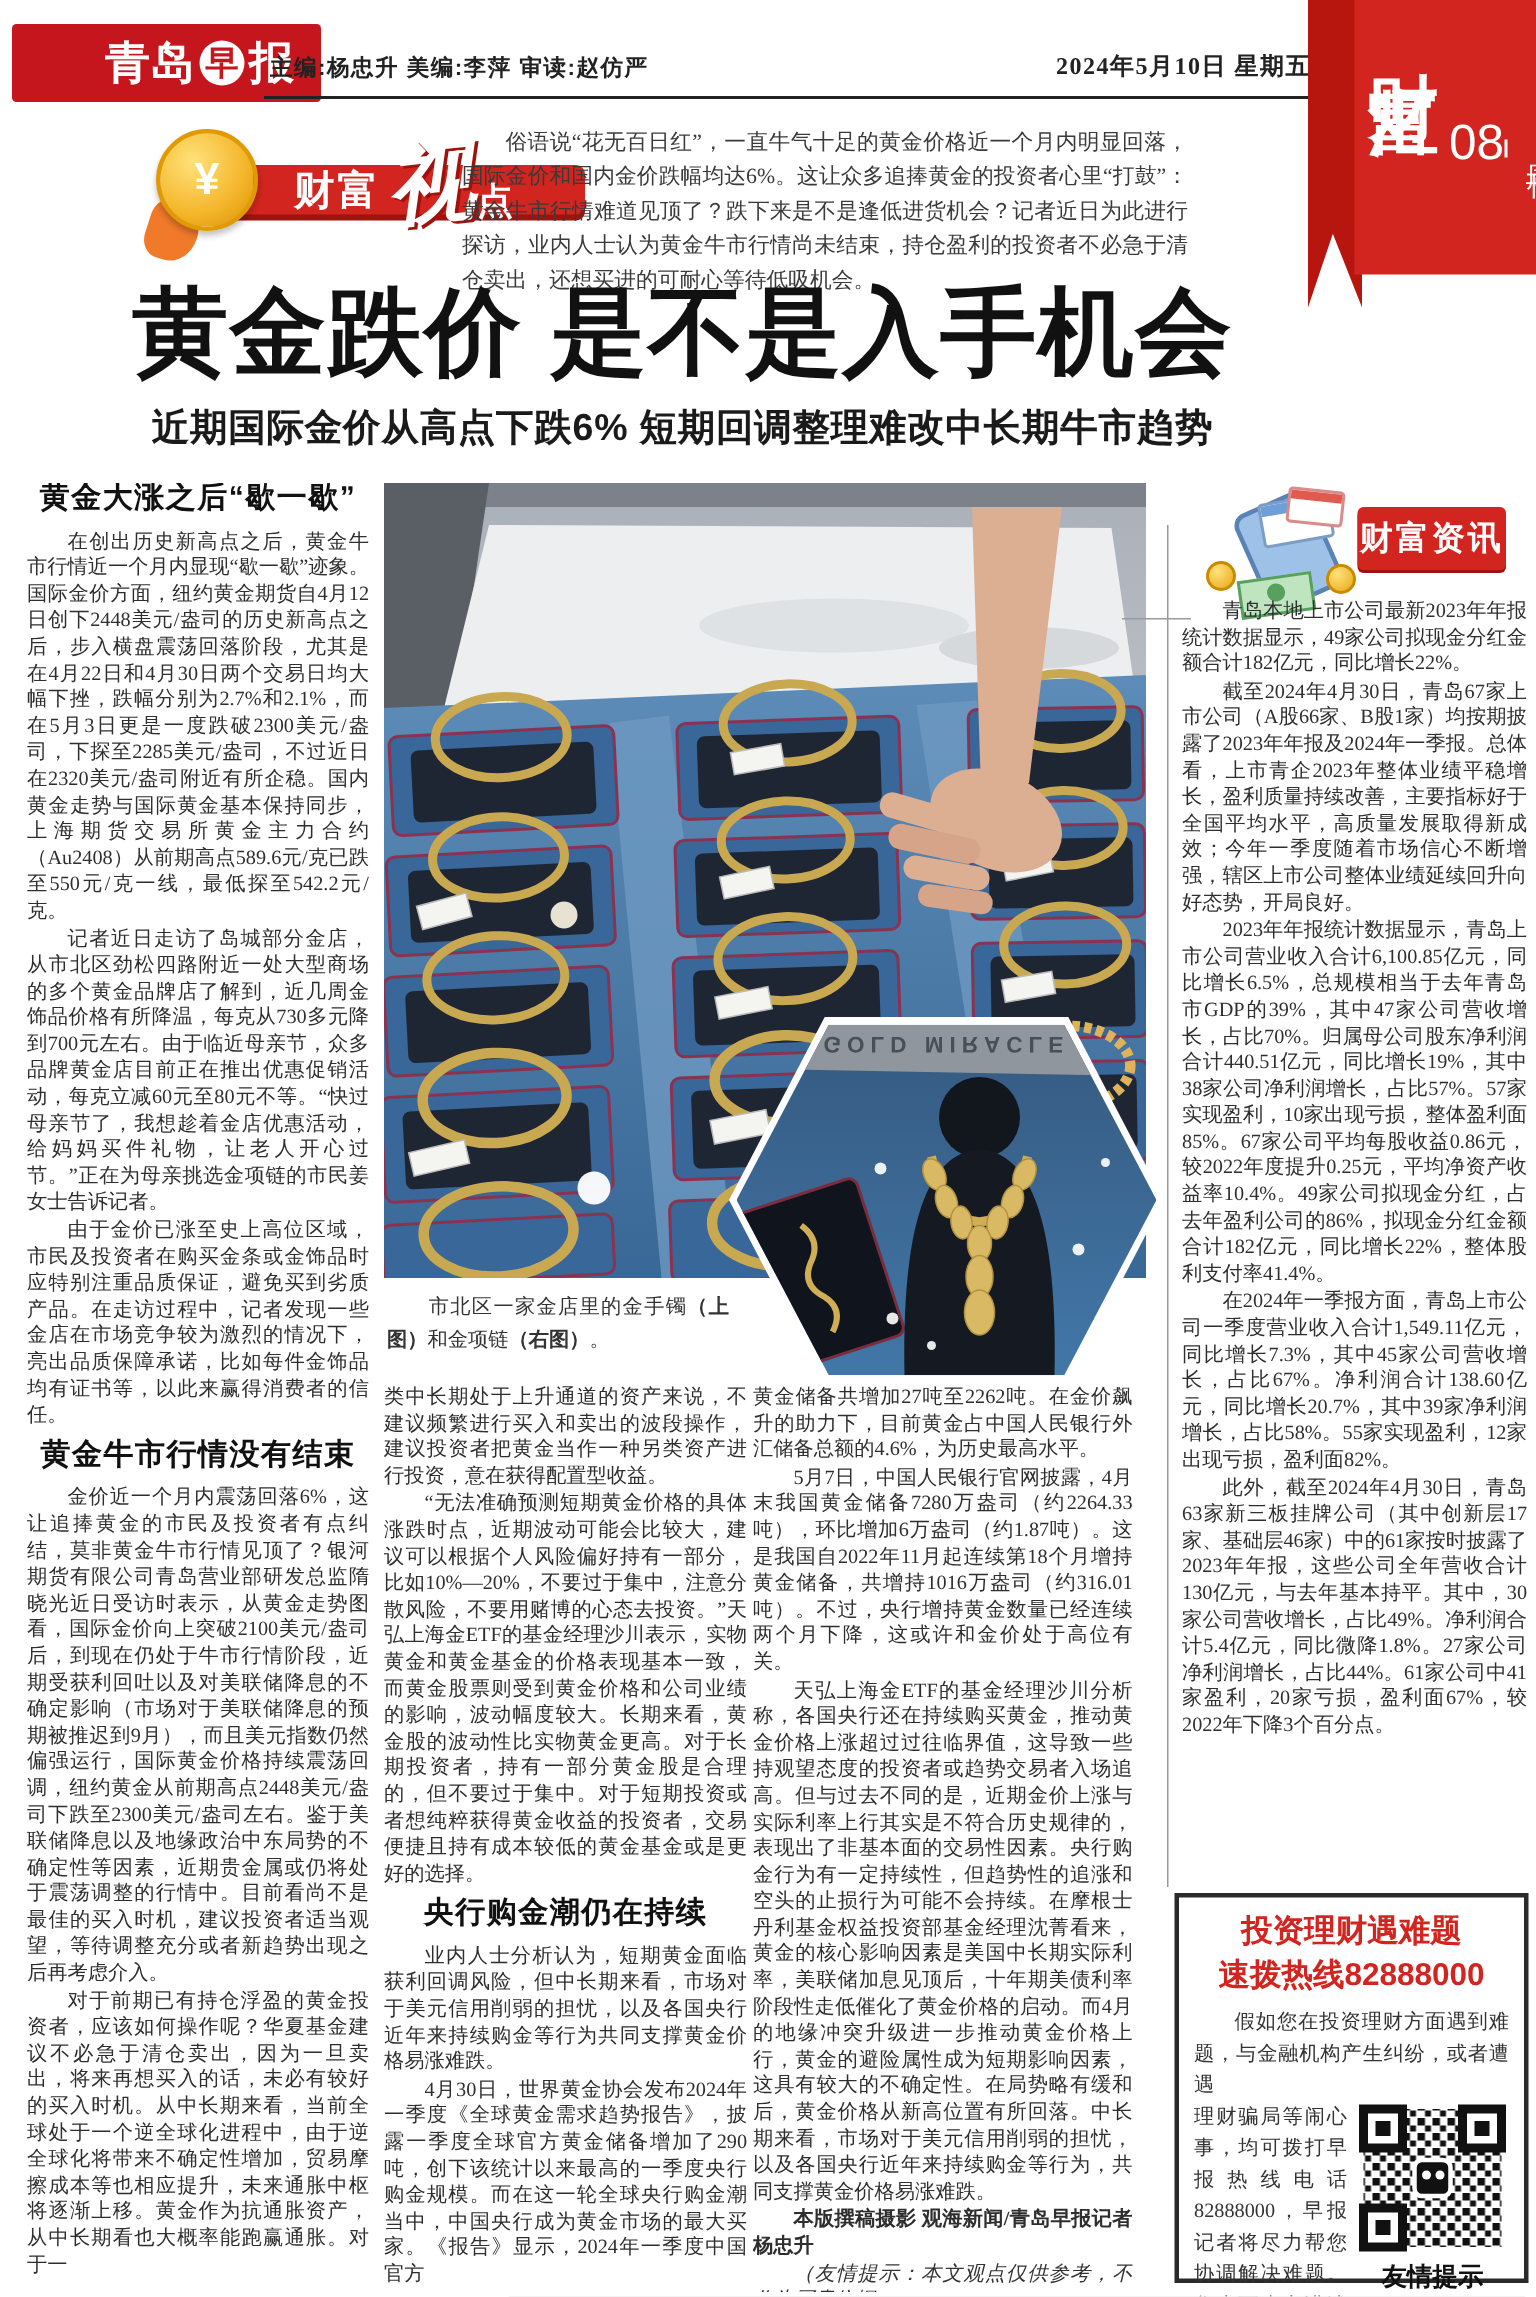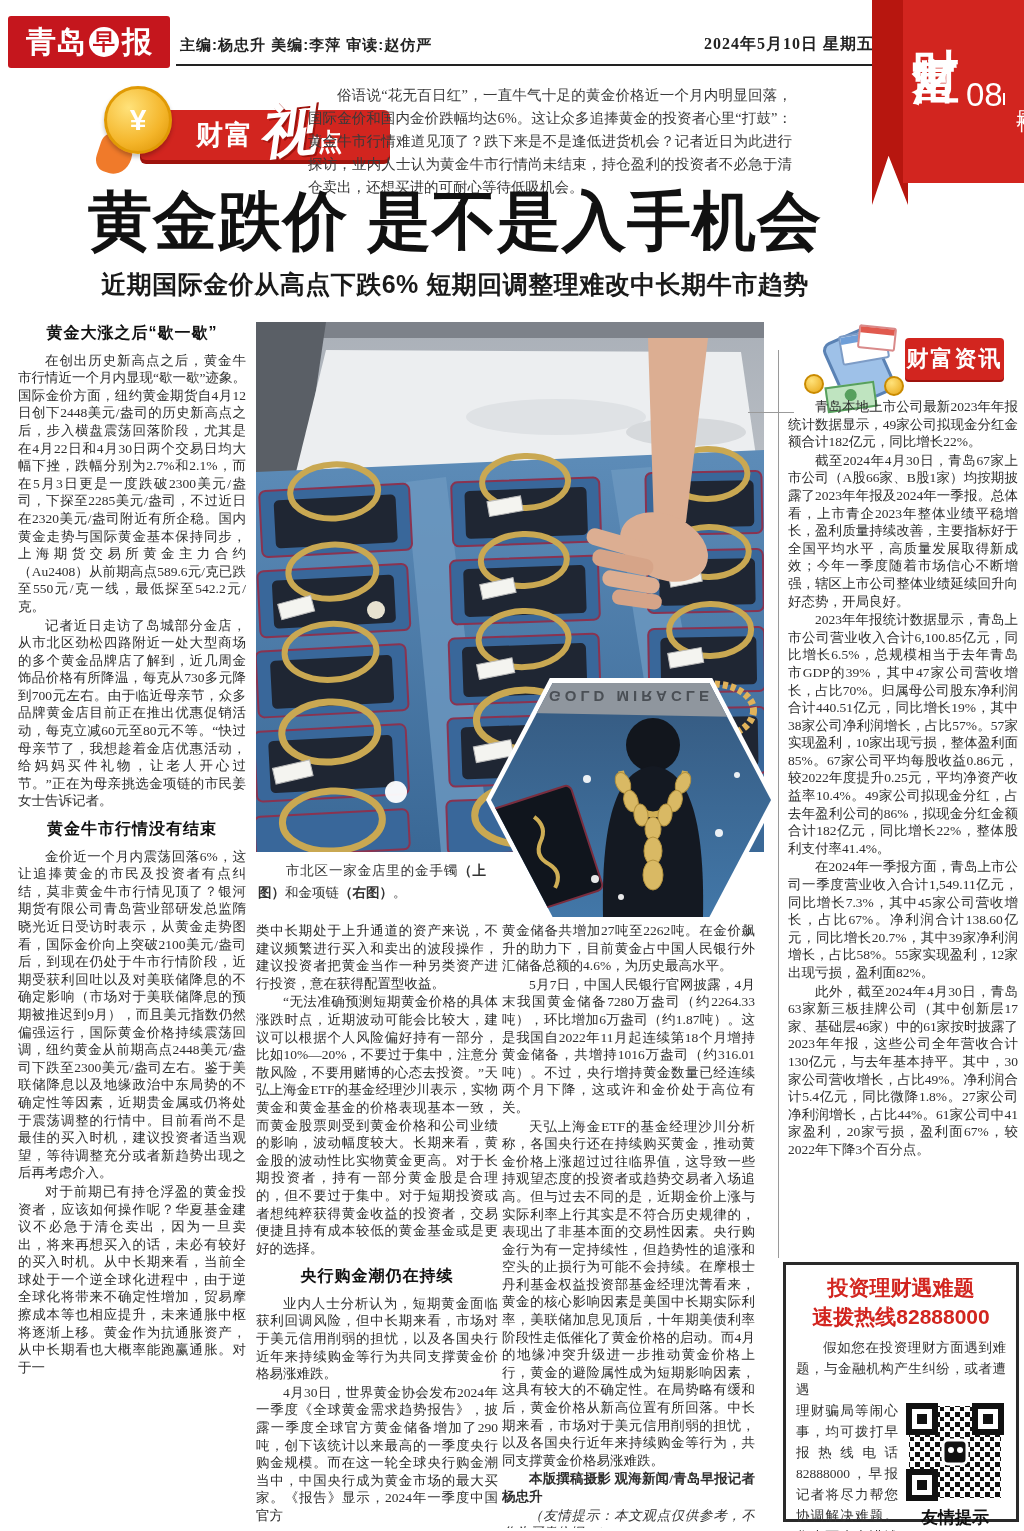--- a/index.html
+++ b/index.html
@@ -1,41 +1,41 @@
 <!DOCTYPE html>
 <html><head>
 <meta charset="utf-8">
 <style>
   html,body{margin:0;padding:0;background:#e9e9e9;}
   #page{position:relative;width:1024px;height:1531px;background:#ffffff;margin:0 auto;
         font-family:"Liberation Serif","DejaVu Serif",serif;color:#2b2b2b;overflow:hidden;}
   
   .masthead{position:absolute;left:8px;top:16px;width:162px;height:52px;background:#c5161d;
             border-radius:3px;display:flex;align-items:center;justify-content:center;gap:2px;
-            font-family:"Liberation Sans","DejaVu Sans",sans-serif;font-weight:900;color:#fff;font-size:30px;}
+            font-family:"Liberation Sans","DejaVu Sans",sans-serif;font-weight:900;color:#fff;font-size:30px;padding-left:44px;}
   .masthead .circ{display:inline-flex;width:30px;height:30px;border-radius:50%;background:#fff;color:#c5161d;
             align-items:center;justify-content:center;font-size:22px;margin:0 1px;}
   .editors{position:absolute;left:180px;top:36px;font-family:"Liberation Sans","DejaVu Sans",sans-serif;
            font-size:15px;font-weight:700;color:#222;letter-spacing:1px;}
   .pubdate{position:absolute;right:150px;top:34px;font-size:16px;font-weight:700;color:#222;letter-spacing:1px;}
   .headrule{position:absolute;left:176px;top:64px;width:702px;height:2px;background:#222;}
   
   .banner-ribbon{position:absolute;left:872px;top:0;width:36px;height:205px;background:#b7160f;
             clip-path:polygon(0 0,100% 0,100% 100%,46% 76%,0 100%);}
   .banner-main{position:absolute;left:903px;top:0;width:121px;height:183px;background:#d2251f;
             display:flex;padding:10px 6px 8px 10px;box-sizing:border-box;gap:6px;}
   .banner-title{writing-mode:vertical-rl;font-family:"Liberation Sans","DejaVu Sans",sans-serif;
             font-size:47px;font-weight:900;color:#fff;line-height:1;letter-spacing:6px;}
   .banner-right{display:flex;flex-direction:row;align-items:center;margin-top:4px;}
   .banner-page{font-family:"Liberation Sans","DejaVu Sans",sans-serif;font-size:33px;color:#fff;font-weight:400;}
   .banner-week{margin-top:8px;border-left:2px solid #fff;padding:2px 4px 2px 8px;writing-mode:vertical-rl;
             font-size:19px;color:#fff;letter-spacing:4px;font-family:"Liberation Serif","DejaVu Serif",serif;}
   
   .lead-badge{position:absolute;left:96px;top:86px;width:330px;height:104px;}
-  .lead-banner{position:absolute;left:44px;top:24px;width:250px;height:50px;background:#d2251f;border-radius:6px;
+  .lead-banner{position:absolute;left:44px;top:24px;width:250px;height:33px;background:#d2251f;border-radius:6px;
             box-shadow:0 4px 0 #9e130d;display:flex;align-items:center;padding-left:56px;box-sizing:border-box;}
   .lead-banner .w1{font-family:"Liberation Sans","DejaVu Sans",sans-serif;color:#fff;font-weight:900;font-size:27px;letter-spacing:2px;}
   .lead-banner .script{color:#fff;font-size:58px;font-family:"Liberation Serif","DejaVu Serif",serif;
             font-style:italic;font-weight:700;line-height:0;transform:rotate(-6deg);margin:0 2px 8px 4px;text-shadow:2px 2px 0 #9e130d;}
   .lead-banner .w2{font-family:"Liberation Sans","DejaVu Sans",sans-serif;color:#fff;font-weight:900;font-size:24px;margin-top:14px;}
   .coin{position:absolute;left:8px;top:0;width:62px;height:62px;border-radius:50%;
         background:radial-gradient(circle at 35% 30%,#ffe27a,#f4b52a 60%,#d98f00);border:3px solid #e09a05;
         display:flex;align-items:center;justify-content:center;color:#fff;font-size:30px;font-weight:900;
         font-family:"Liberation Sans","DejaVu Sans",sans-serif;box-shadow:0 3px 4px rgba(0,0,0,.25);}
   .hand-blob{position:absolute;left:2px;top:48px;width:34px;height:40px;background:#f07a2a;
@@ -47,21 +47,21 @@
   .headline{position:absolute;left:20px;top:186px;width:870px;text-align:center;
         font-family:"Liberation Sans","DejaVu Sans",sans-serif;font-weight:900;color:#111;
         font-size:64px;letter-spacing:1px;line-height:1.1;white-space:nowrap;}
   .subhead{position:absolute;left:20px;top:268px;width:870px;text-align:center;
         font-family:"Liberation Sans","DejaVu Sans",sans-serif;font-weight:700;color:#1a1a1a;
         font-size:25px;letter-spacing:0.5px;}
   
   .bodycol{position:absolute;font-size:13.5px;line-height:17.6px;text-align:justify;color:#2e2e2e;overflow:hidden;}
   .bodycol p{margin:0 0 1px 0;text-indent:2em;}
   .bodycol p.cont{text-indent:0;}
-  .colhead{font-family:"Liberation Sans","DejaVu Sans",sans-serif;font-weight:900;font-size:16px;color:#111;
+  .colhead{font-family:"Liberation Sans","DejaVu Sans",sans-serif;font-weight:900;font-size:20px;color:#111;
         text-align:center;text-indent:0;margin:10px 0 10px 0;letter-spacing:1px;}
   #col1{left:18px;top:322px;width:228px;height:1205px;}
   #col1 .colhead:first-child{margin-top:2px;}
   #col2{left:256px;top:922px;width:242px;height:606px;}
   #col3{left:502px;top:922px;width:253px;height:606px;}
   .story-byline{font-weight:700;text-indent:2em;margin-top:2px;font-family:"Liberation Serif","DejaVu Serif",serif;}
   .story-note{font-style:italic;text-indent:2em;color:#333;}
   
   .photo{position:absolute;left:256px;top:322px;width:508px;height:530px;overflow:hidden;background:#bcc3ca;}
   .caption{position:absolute;left:258px;top:860px;width:228px;font-size:13.5px;line-height:22px;color:#333;text-align:justify;}
@@ -144,20 +144,21 @@
     <p>俗语说“花无百日红”，一直牛气十足的黄金价格近一个月内明显回落，国际金价和国内金价跌幅均达6%。这让众多追捧黄金的投资者心里“打鼓”：黄金牛市行情难道见顶了？跌下来是不是逢低进货机会？记者近日为此进行探访，业内人士认为黄金牛市行情尚未结束，持仓盈利的投资者不必急于清仓卖出，还想买进的可耐心等待低吸机会。</p>
   </div>
 
   <div class="headline">黄金跌价 是不是入手机会</div>
   <div class="subhead">近期国际金价从高点下跌6%  短期回调整理难改中长期牛市趋势</div>
 
   <div id="col1" class="bodycol">
     <div class="colhead">黄金大涨之后“歇一歇”</div>
     <p>在创出历史新高点之后，黄金牛市行情近一个月内显现“歇一歇”迹象。国际金价方面，纽约黄金期货自4月12日创下2448美元/盎司的历史新高点之后，步入横盘震荡回落阶段，尤其是在4月22日和4月30日两个交易日均大幅下挫，跌幅分别为2.7%和2.1%，而在5月3日更是一度跌破2300美元/盎司，下探至2285美元/盎司，不过近日在2320美元/盎司附近有所企稳。国内黄金走势与国际黄金基本保持同步，上海期货交易所黄金主力合约（Au2408）从前期高点589.6元/克已跌至550元/克一线，最低探至542.2元/克。</p>
     <p>记者近日走访了岛城部分金店，从市北区劲松四路附近一处大型商场的多个黄金品牌店了解到，近几周金饰品价格有所降温，每克从730多元降到700元左右。由于临近母亲节，众多品牌黄金店目前正在推出优惠促销活动，每克立减60元至80元不等。“快过母亲节了，我想趁着金店优惠活动，给妈妈买件礼物，让老人开心过节。”正在为母亲挑选金项链的市民姜女士告诉记者。</p>
+    <p>由于金价已涨至史上高位区域，市民及投资者在购买金条或金饰品时应特别注重品质保证，避免买到劣质产品。在走访过程中，记者发现一些金店在市场竞争较为激烈的情况下，亮出品质保障承诺，比如每件金饰品均有证书等，以此来赢得消费者的信任。</p>
     <div class="colhead">黄金牛市行情没有结束</div>
     <p>金价近一个月内震荡回落6%，这让追捧黄金的市民及投资者有点纠结，莫非黄金牛市行情见顶了？银河期货有限公司青岛营业部研发总监隋晓光近日受访时表示，从黄金走势图看，国际金价向上突破2100美元/盎司后，到现在仍处于牛市行情阶段，近期受获利回吐以及对美联储降息的不确定影响（市场对于美联储降息的预期被推迟到9月），而且美元指数仍然偏强运行，国际黄金价格持续震荡回调，纽约黄金从前期高点2448美元/盎司下跌至2300美元/盎司左右。鉴于美联储降息以及地缘政治中东局势的不确定性等因素，近期贵金属或仍将处于震荡调整的行情中。目前看尚不是最佳的买入时机，建议投资者适当观望，等待调整充分或者新趋势出现之后再考虑介入。</p>
     <p>对于前期已有持仓浮盈的黄金投资者，应该如何操作呢？华夏基金建议不必急于清仓卖出，因为一旦卖出，将来再想买入的话，未必有较好的买入时机。从中长期来看，当前全球处于一个逆全球化进程中，由于逆全球化将带来不确定性增加，贸易摩擦成本等也相应提升，未来通胀中枢将逐渐上移。黄金作为抗通胀资产，从中长期看也大概率能跑赢通胀。对于一</p>
   </div>
 
   <div class="photo">
     <svg width="508" height="530" viewBox="0 0 508 530" xmlns="http://www.w3.org/2000/svg">
       <defs>
         <linearGradient id="blueG" x1="0" y1="0" x2="0" y2="1">
           <stop offset="0" stop-color="#5d8cb8"></stop>

